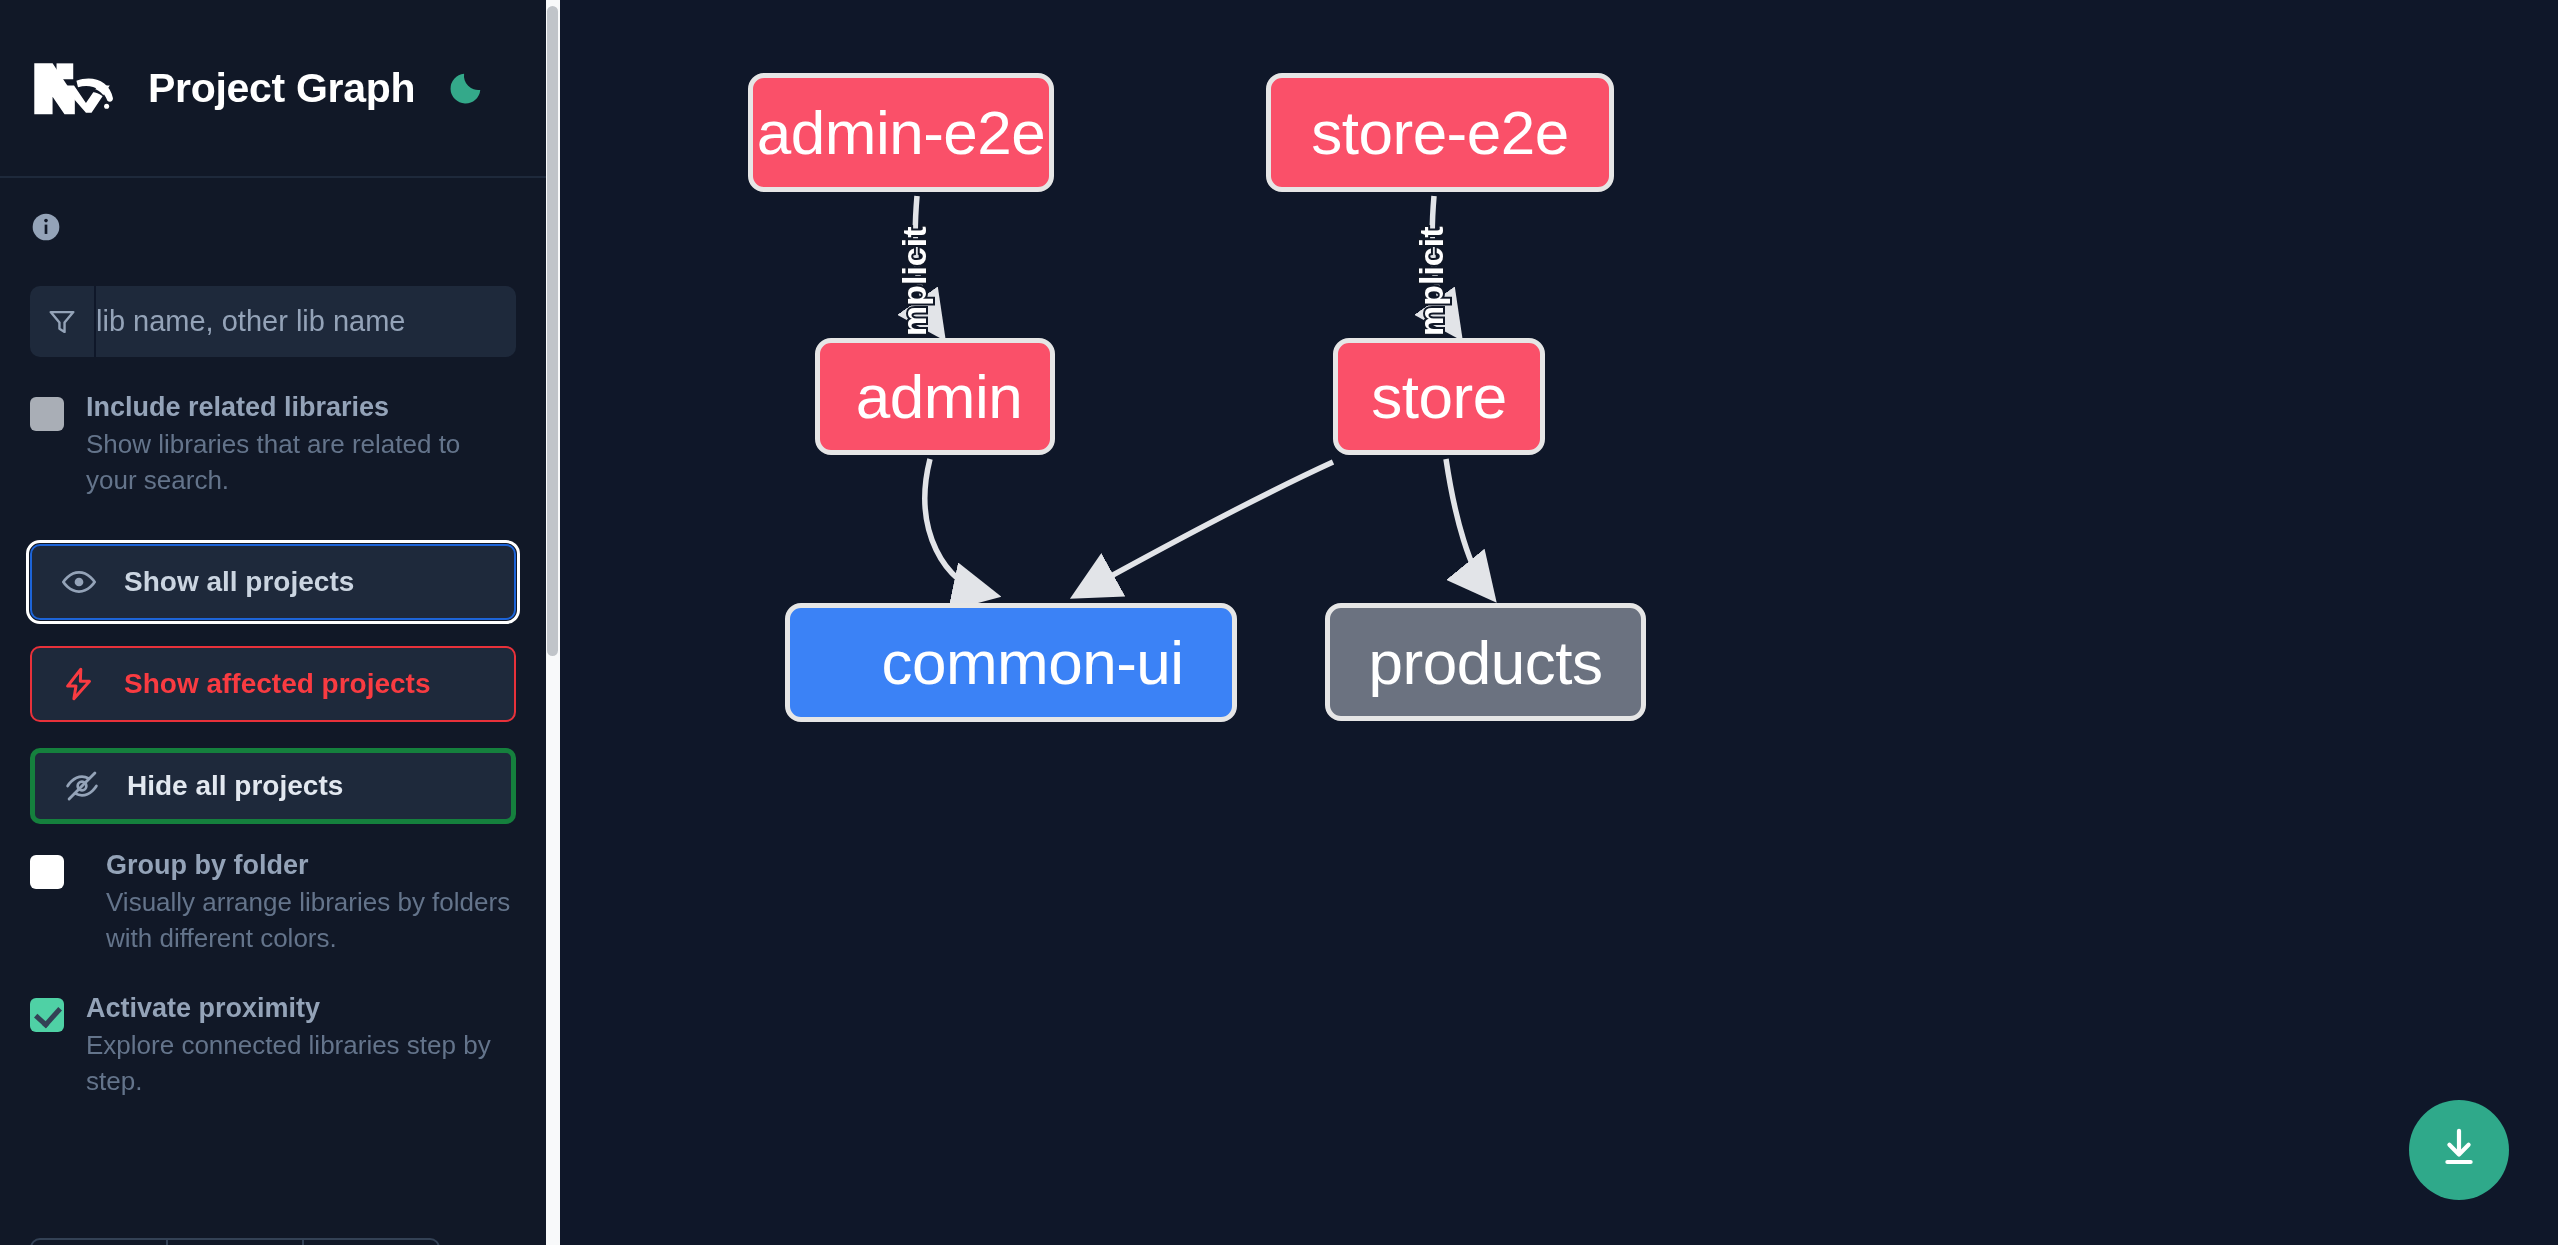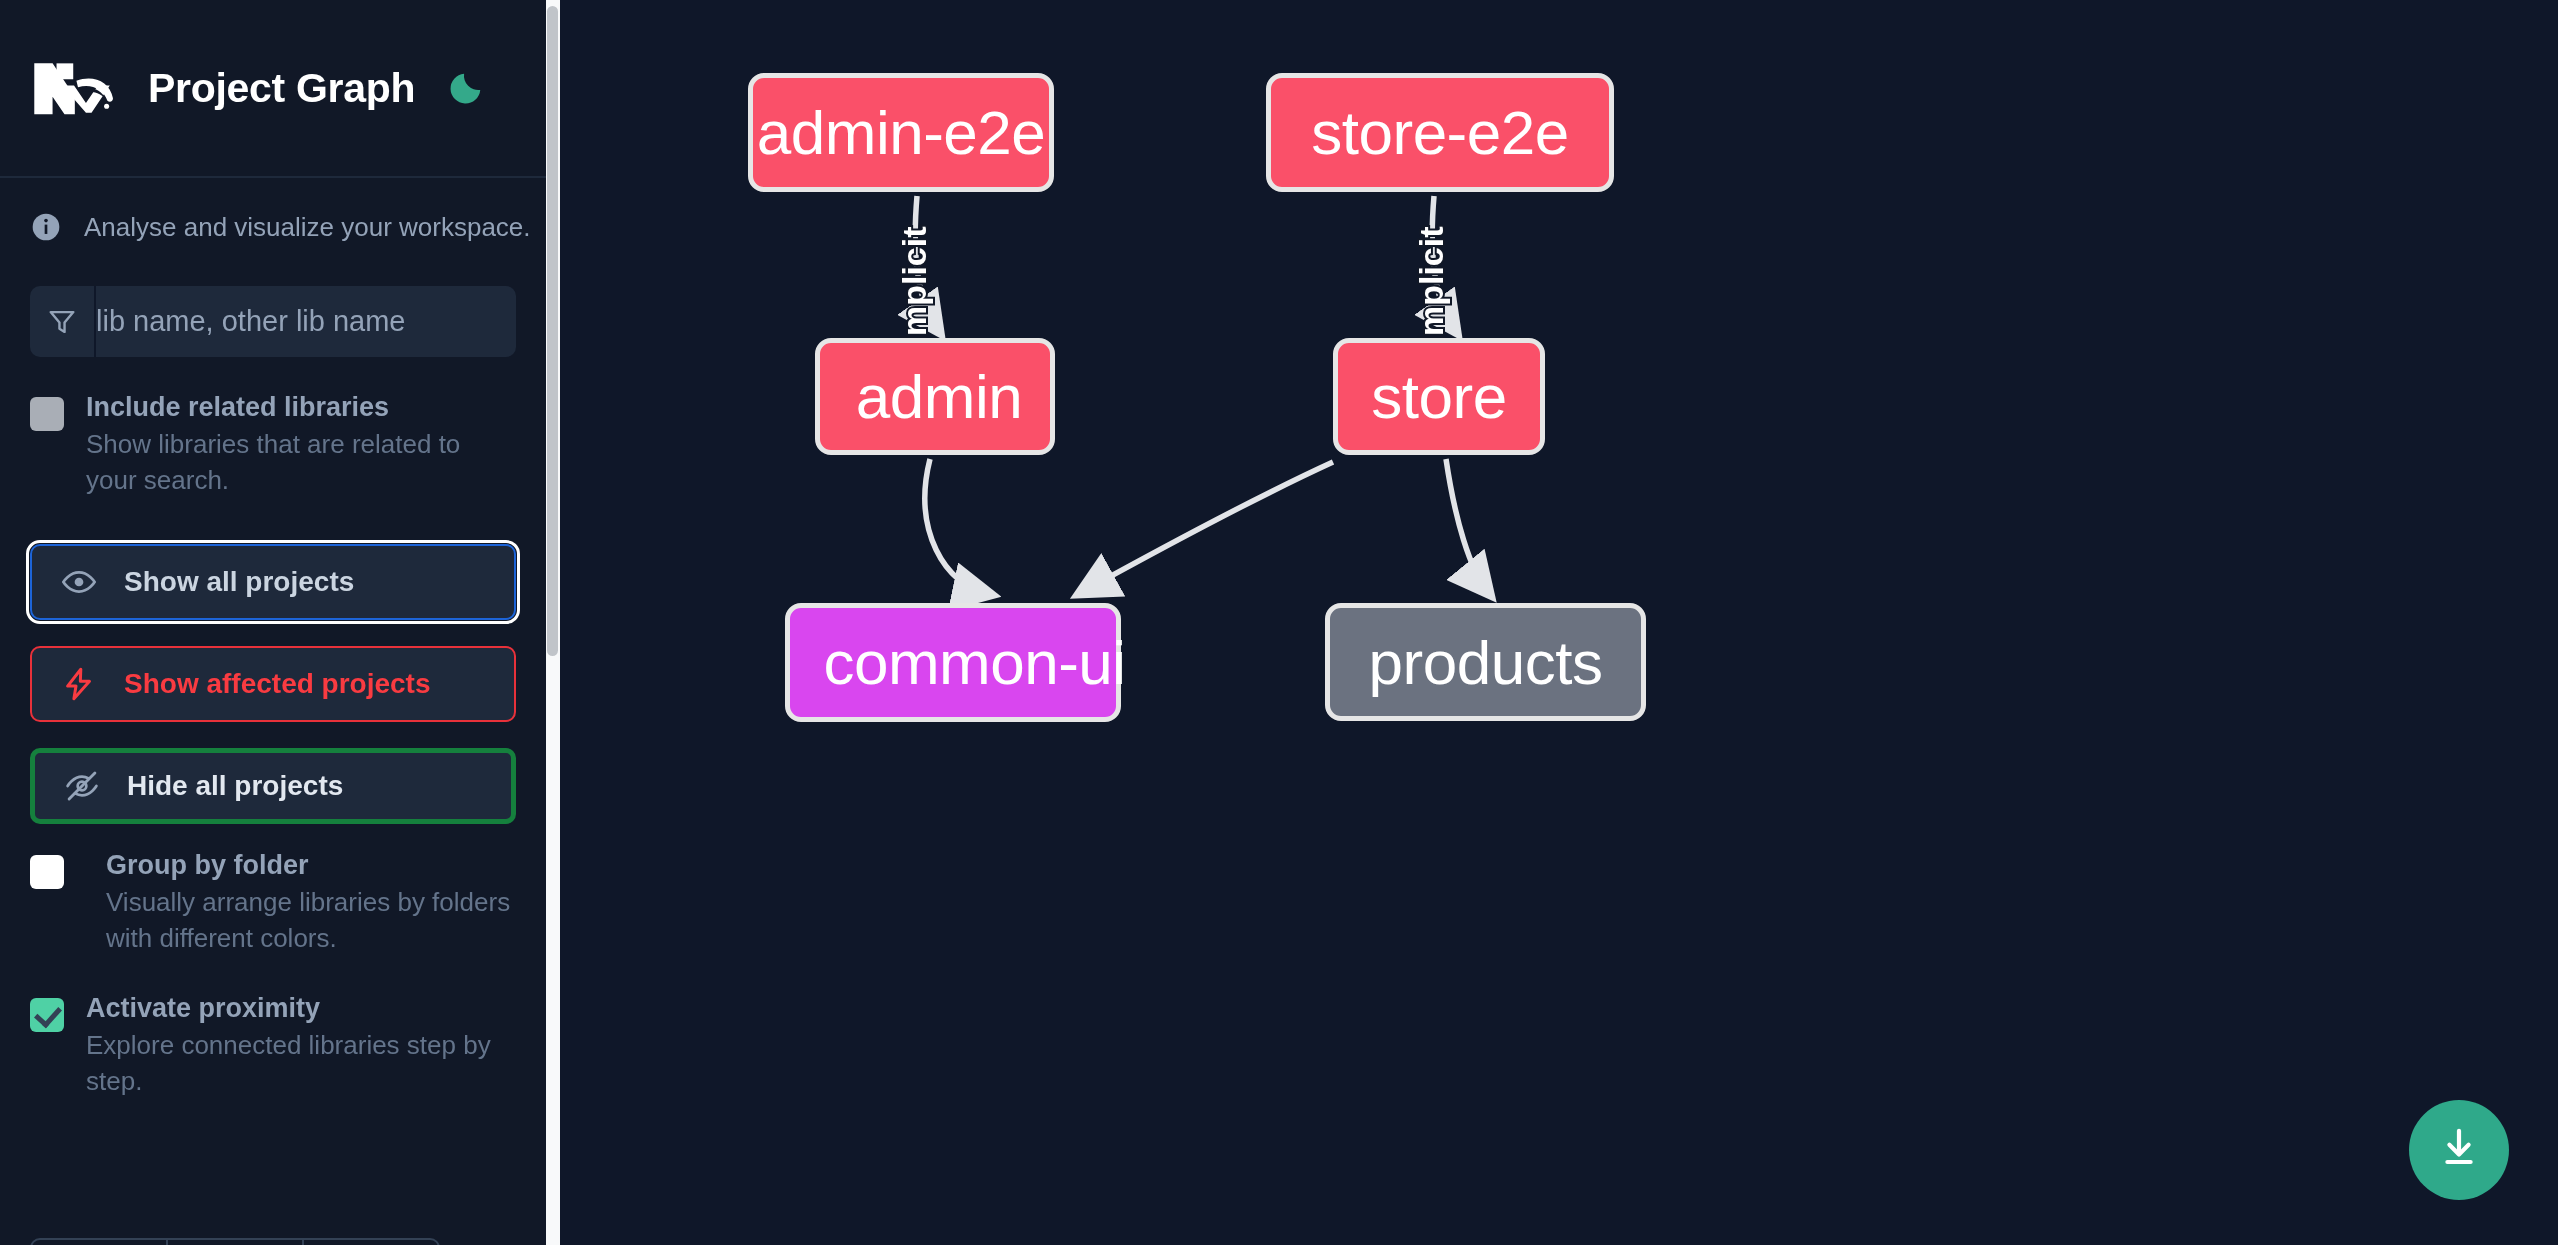--- a/index.html
+++ b/index.html
@@ -243,21 +243,20 @@
       </div>
 
       <div class="sb-info">
         <span class="info-icon">
           <svg width="32" height="32" viewBox="0 0 24 24" aria-hidden="true">
             <circle cx="12" cy="12" r="10" fill="#94A3B8"></circle>
             <rect x="11" y="10.2" width="2" height="7" fill="#111827"></rect>
             <circle cx="12" cy="7.2" r="1.35" fill="#111827"></circle>
           </svg>
         </span>
-        <div class="sb-info-text">Analyse and visualize your workspace.</div>
       </div>
 
       <div class="sb-search">
         <span class="sb-search-icon">
           <svg width="34" height="34" viewBox="0 0 24 24" aria-hidden="true">
             <path d="M4 5h16l-6.2 7.4V19l-3.6-2.2v-4.4z" fill="none" stroke="#94A3B8" stroke-width="1.7" stroke-linejoin="round"></path>
           </svg>
         </span>
         <input class="sb-search-input" type="text" placeholder="lib name, other lib name" style="">
       </div>
@@ -360,21 +359,21 @@
     </div>
 
     <div class="node" style="left:255px; top:338px; width:240px; height:117px; background:#FA5069;padding-left:8px;">
       <span style="font-size:62px;">admin</span>
     </div>
 
     <div class="node" style="left:773px; top:338px; width:212px; height:117px; background:#FA5069;">
       <span style="font-size:62px;">store</span>
     </div>
 
-    <div class="node" style="left:225px; top:603px; width:336px; height:119px; background:#d946ef;padding-left:43px;">
+    <div class="node" style="left:225px; top:603px; width:452px; height:119px; background:#3b82f6;padding-left:43px;">
       <span style="font-size:62px;">common-ui</span>
     </div>
 
     <div class="node" style="left:765px; top:603px; width:321px; height:118px; background:#6B7280;">
       <span style="font-size:62px;">products</span>
     </div>
 
     <div class="fab">
       <span>
         <svg width="48" height="48" viewBox="0 0 24 24" aria-hidden="true">

